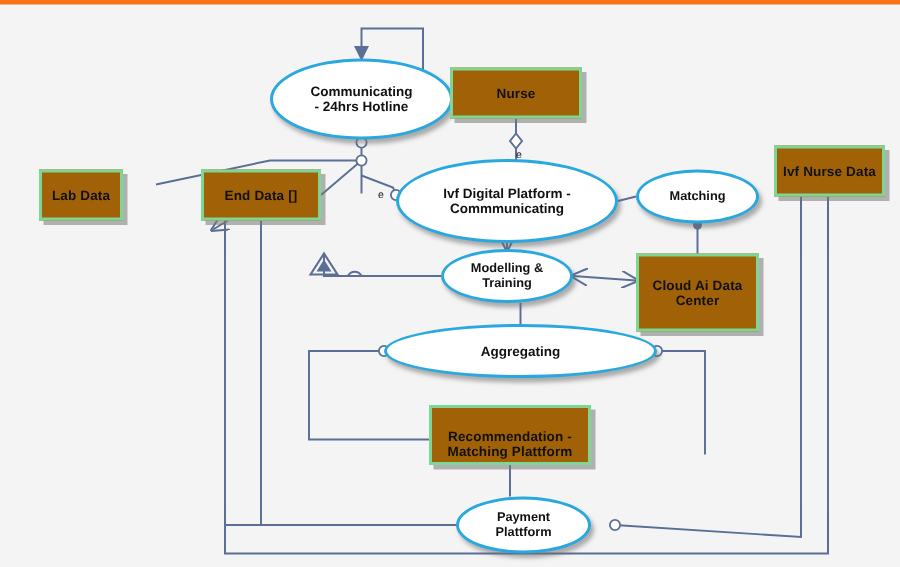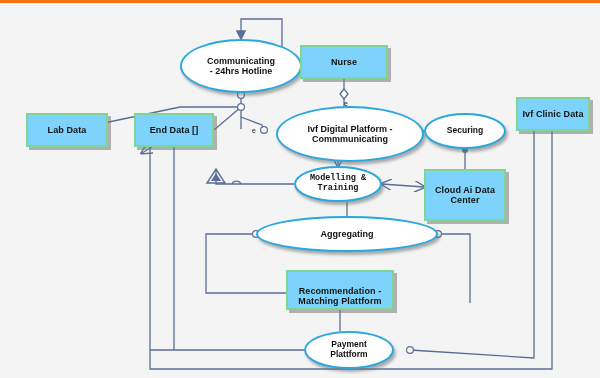--- a/index.html
+++ b/index.html
@@ -29,21 +29,21 @@
     display: flex;
     align-items: center;
     justify-content: center;
     text-align: center;
     color: #111111;
     font-weight: bold;
     line-height: 1.12;
     z-index: 3;
   }
   .rect {
-    background: #7dd3fc;
+    background: #a16207;
     border: 2px solid #7ed694;
     box-shadow: 3px 3px 0 rgba(120,120,120,0.55);
     font-size: 9px;
     letter-spacing: 0.1px;
     padding: 2px 4px;
   }
   .ellipse {
     background: #ffffff;
     border: 2px solid #29a8e0;
     border-radius: 50%;
@@ -141,36 +141,36 @@
     </g>
   </svg>
 
   <div id="node-layer">
       <div class="node ellipse" style="left: 180px; top: 36px; width: 122px; height: 54px;">
         <span>Communicating<br>- 24hrs Hotline</span>
       </div>
       <div class="node rect" style="left: 300px; top: 42px; width: 88px; height: 34px;">
         <span>Nurse</span>
       </div>
-      <div class="node rect" style="left: 26px; top: 110px; width: 82px; height: 34px; text-align: center;">
+      <div class="node rect" style="left: 26px; top: 110px; width: 56px; height: 34px; text-align: center;">
         <span>Lab Data</span>
       </div>
       <div class="node rect" style="left: 134px; top: 110px; width: 80px; height: 34px;">
         <span>End Data []</span>
       </div>
-      <div class="node ellipse" style="left: 276px; top: 103px; width: 148px; height: 56px;">
+      <div class="node ellipse" style="left: 264px; top: 103px; width: 148px; height: 56px;">
         <span>Ivf Digital Platform -<br>Commmunicating</span>
       </div>
       <div class="node ellipse small" style="left: 424px; top: 110px; width: 82px; height: 36px;">
-        <span>Securing</span>
+        <span>Matching</span>
       </div>
       <div class="node rect" style="left: 516px; top: 94px; width: 74px; height: 34px;">
-        <span>Ivf Clinic Data</span>
+        <span>Ivf Nurse Data</span>
       </div>
-      <div class="node ellipse small" style="left: 294px; top: 163px; width: 88px; height: 36px; font-family: Liberation Mono, monospace;">
+      <div class="node ellipse small" style="left: 294px; top: 163px; width: 88px; height: 36px;">
         <span>Modelling &amp;<br>Training</span>
       </div>
       <div class="node rect" style="left: 424px; top: 166px; width: 82px; height: 52px;">
         <span>Cloud Ai Data<br>Center</span>
       </div>
       <div class="node ellipse" style="left: 256px; top: 213px; width: 182px; height: 36px;">
         <span>Aggregating</span>
       </div>
       <div class="node rect" style="left: 286px; top: 267px; width: 108px; height: 40px; align-items: flex-end;">
         <span>Recommendation -<br>Matching Plattform</span>

